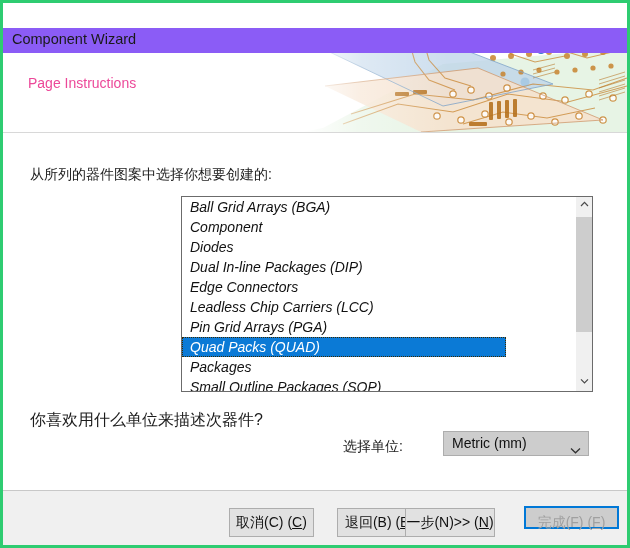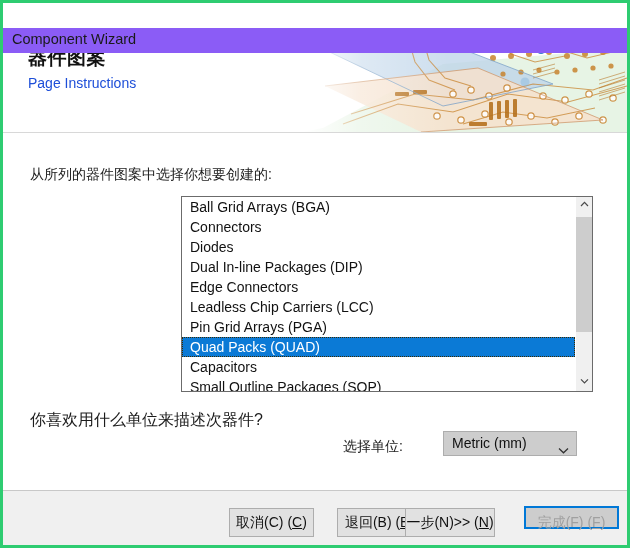--- a/index.html
+++ b/index.html
@@ -65,21 +65,21 @@
     font-weight: bold;
     color: #111111;
     letter-spacing: 0.5px;
     z-index: 3;
   }
   #header-sub {
     position: absolute;
     left: 25px;
     top: 47px;
     font-size: 14px;
-    color: #1d4ed8;
+    color: #ec4899;
     z-index: 3;
   }
   #header-rule {
     position: absolute;
     left: 0;
     top: 129px;
     width: 624px;
     height: 1px;
     background: #d8d8d8;
   }
@@ -121,36 +121,37 @@
     border: 1px solid #6b6b6b;
     background: #ffffff;
     overflow: hidden;
   }
   #list-items {
     position: absolute;
     left: 0; top: 0;
     width: 393px;
     height: 194px;
     overflow: hidden;
+    font-style: italic;
   }
   .list-row {
     height: 20px;
     line-height: 20px;
     padding-left: 8px;
     font-size: 14px;
     color: #111111;
     white-space: nowrap;
     box-sizing: border-box;
   }
   .list-row.selected {
     background: #0b7ad6;
     color: #ffffff;
     outline: 1px dotted #3a2a00;
     outline-offset: -1px;
-    width: 393px;
+    width: 324px;
   }
 
   
   #scrollbar {
     position: absolute;
     right: 0;
     top: 0;
     width: 17px;
     height: 194px;
     background: #f0f0f0;
@@ -186,21 +187,21 @@
     left: 340px;
     top: 305px;
     font-size: 14px;
     color: #1c1c1c;
     white-space: nowrap;
   }
   #unit-select {
     position: absolute;
     left: 440px;
     top: 298px;
-    width: 134px;
+    width: 146px;
     height: 25px;
     box-sizing: border-box;
     background: #cdcdcd;
     border: 1px solid #adadad;
   }
   #unit-select-value {
     position: absolute;
     left: 8px;
     top: 3px;
     font-size: 14px;
@@ -374,40 +375,39 @@
           </g>
 
           <g stroke="#cf9a6e" stroke-width="1" fill="none" opacity="0.8">
             <path d="M22,58 L175,40 L300,92 L118,104"></path>
           </g>
 
           <rect x="0" y="0" width="324" height="104" fill="url(#gfade)"></rect>
         </g>
       </svg>
     </div>
-    <div id="header-heading">器件图案</div>
     <div id="header-sub">Page Instructions</div>
   </div>
   <div id="header-rule"></div>
 
   <div id="body-area">
 
     <div id="prompt-list">从所列的器件图案中选择你想要创建的:</div>
 
     <div id="listbox">
       <div id="list-items">
         <div class="list-row">Ball Grid Arrays (BGA)</div>
-        <div class="list-row">Connectors</div>
+        <div class="list-row">Component</div>
         <div class="list-row">Diodes</div>
         <div class="list-row">Dual In-line Packages (DIP)</div>
         <div class="list-row">Edge Connectors</div>
         <div class="list-row">Leadless Chip Carriers (LCC)</div>
         <div class="list-row">Pin Grid Arrays (PGA)</div>
         <div class="list-row selected">Quad Packs (QUAD)</div>
-        <div class="list-row">Capacitors</div>
+        <div class="list-row">Packages</div>
         <div class="list-row">Small Outline Packages (SOP)</div>
 
       </div>
       <div id="scrollbar">
         <div class="sb-btn" id="sb-up">
           <svg width="9" height="6" viewBox="0 0 9 6">
               <path d="M1 5 L4.5 1.4 L8 5" stroke="#4a4a4a" stroke-width="1.2" fill="none"></path>
             </svg>
         </div>
         <div id="sb-thumb"></div>

